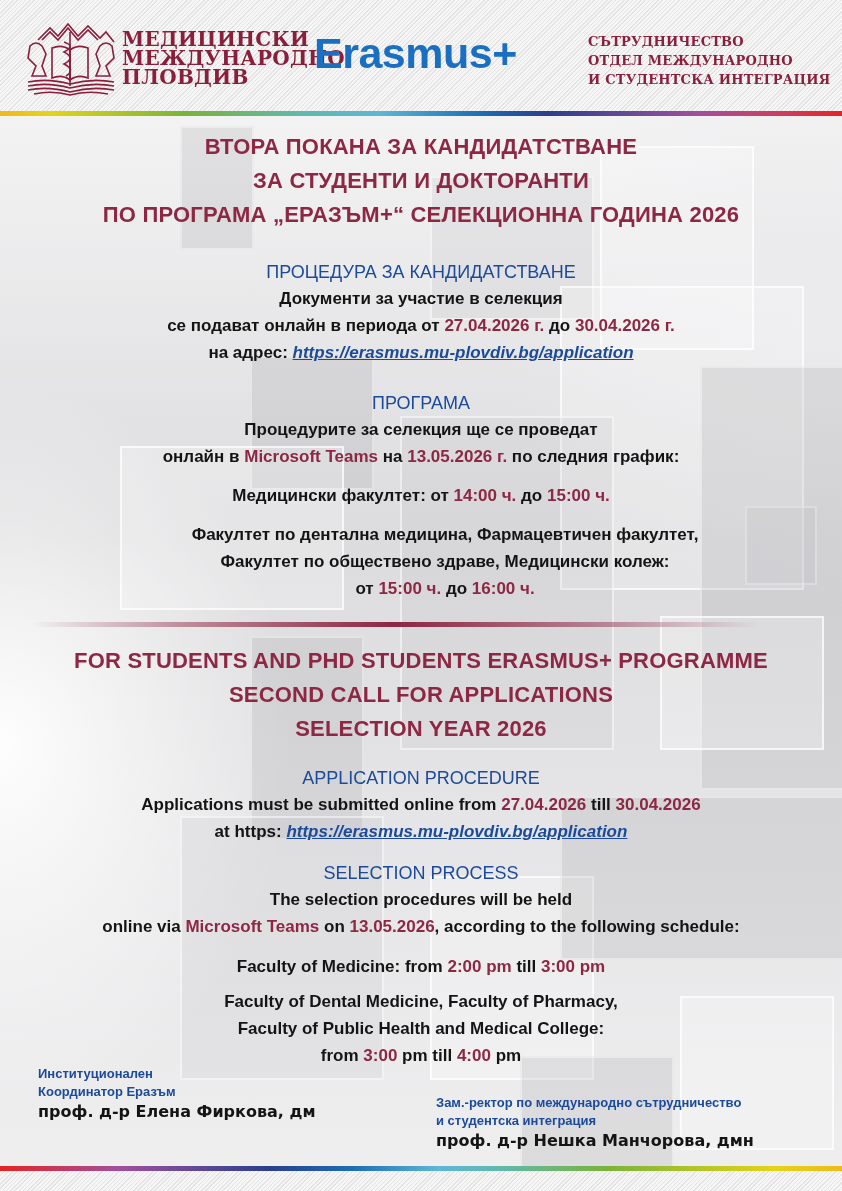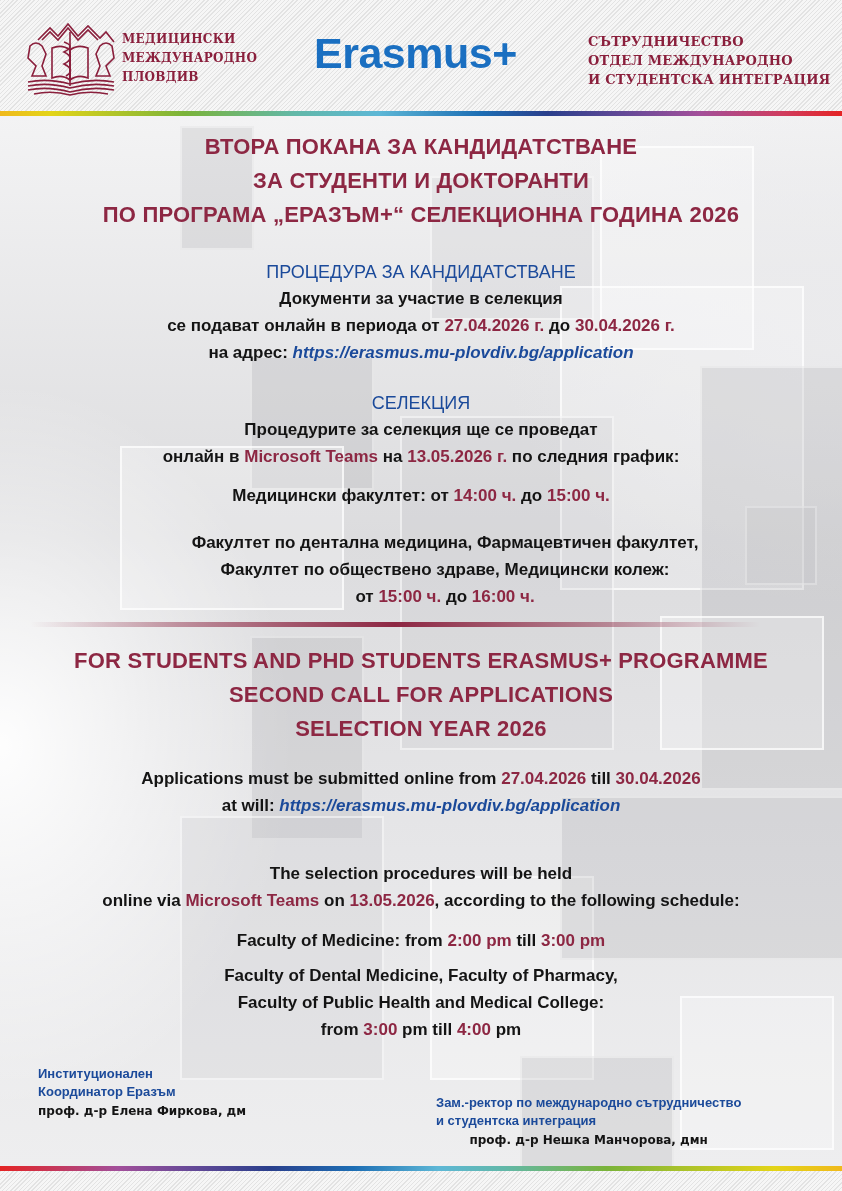--- a/index.html
+++ b/index.html
@@ -11,21 +11,21 @@
   .stripes {
     background-color: #f4f4f4;
     background-image: repeating-linear-gradient(135deg, #e3e3e3 0px, #e3e3e3 1px, #f6f6f6 1px, #f6f6f6 3px);
   }
   
   .header { position: absolute; left: 0; top: 0; width: 842px; height: 112px; }
   .logo-emblem { position: absolute; left: 24px; top: 18px; width: 94px; height: 78px; }
   .uni-name {
     position: absolute; left: 122px; top: 30px;
     font-family: "DejaVu Serif", "Liberation Serif", serif; font-weight: bold;
-    color: #8a1f3c; font-size: 12px; line-height: 19px; letter-spacing: 0.3px;
+    color: #8a1f3c; font-size: 20px; line-height: 19px; letter-spacing: 0.3px;
   }
   .erasmus-logo {
     position: absolute; left: 296px; top: 28px;
     font-family: "Liberation Sans", sans-serif; font-weight: bold;
     color: #1a6fc1; font-size: 43px; letter-spacing: -0.5px; line-height: 50px; margin-left: 18px;
   }
   .dept-name {
     position: absolute; left: 588px; top: 32px;
     font-family: "DejaVu Serif", "Liberation Serif", serif; font-weight: bold;
     color: #8a1f3c; font-size: 13px; line-height: 19px; letter-spacing: 0.2px;
@@ -53,28 +53,28 @@
   .deco.dark { background: rgba(160,160,166,0.22); border-color: rgba(255,255,255,0.4); }
   .deco.lite { background: rgba(255,255,255,0.25); border-color: rgba(255,255,255,0.7); }
 
   .block { position: absolute; left: 0; width: 842px; text-align: center; }
   .title {
     color: #8d2743; font-weight: bold; font-size: 22px; line-height: 34px; letter-spacing: 0.2px;
   }
   .section-head { color: #1b4a9a; font-weight: normal; font-size: 18px; line-height: 26px; }
   .body-line { color: #141414; font-weight: bold; font-size: 17px; line-height: 27px; }
   .hl { color: #8d2743; }
-  .link { color: #1b4a9a; font-style: italic; }
+  .link { color: #1b4a9a; font-style: italic; text-decoration: underline; }
   .divider {
     position: absolute; left: 30px; top: 622px; width: 730px; height: 5px;
     background: linear-gradient(90deg, rgba(141,39,67,0) 0%, rgba(141,39,67,0.45) 20%, #8d2743 50%, rgba(141,39,67,0.45) 80%, rgba(141,39,67,0) 100%);
   }
   .sig { position: absolute; font-weight: bold; }
   .sig .role { color: #1b4a9a; font-size: 13px; line-height: 18px; }
-  .sig .name { color: #141414; font-size: 12px; line-height: 21px; font-family: "DejaVu Sans", sans-serif; text-align: center; }
+  .sig .name { color: #141414; font-size: 16px; line-height: 21px; font-family: "DejaVu Sans", sans-serif; }
 </style>
 </head>
 <body>
 
 <div class="header stripes">
   <div class="logo-emblem">
     <svg width="94" height="78" viewBox="0 0 94 78">
       <g fill="none" stroke="#8a1f3c" stroke-width="1.6">
 
         <polyline points="14,22 26,10 34,18 44,6 54,18 64,8 76,20 82,14 90,24"></polyline>
@@ -140,55 +140,57 @@
   <div class="body-line">Документи за участие в селекция</div>
   <div class="body-line">
     <span>се подават онлайн в периода от </span><span class="hl">27.04.2026 г.</span><span> до </span><span class="hl">30.04.2026 г.</span>
   </div>
   <div class="body-line">
     <span>на адрес: </span><span class="link">https://erasmus.mu-plovdiv.bg/application</span>
   </div>
 </div>
 
 <div class="block" style="top:390px;">
-  <div class="section-head">СЕЛЕКЦИЯ</div>
+  <div class="section-head">ПРОГРАМА</div>
   <div class="body-line">Процедурите за селекция ще се проведат</div>
   <div class="body-line">
     <span>онлайн в </span><span class="hl">Microsoft Teams</span><span> на </span><span class="hl">13.05.2026 г.</span><span> по следния график:</span>
   </div>
   <div class="body-line" style="margin-top:12px;">
     <span>Медицински факултет: от </span><span class="hl">14:00 ч.</span><span> до </span><span class="hl">15:00 ч.</span>
   </div>
-  <div style="margin-top:20px;padding-left:48px;">
+  <div style="margin-top:12px;padding-left:48px;">
     <div class="body-line">Факултет по дентална медицина, Фармацевтичен факултет,</div>
     <div class="body-line">Факултет по обществено здраве, Медицински колеж:</div>
     <div class="body-line">
       <span>от </span><span class="hl">15:00 ч.</span><span> до </span><span class="hl">16:00 ч.</span>
     </div>
   </div>
 </div>
 
 <div class="divider"></div>
 
 <div class="block title" style="top:644px;">
   <div>FOR STUDENTS AND PHD STUDENTS ERASMUS+ PROGRAMME</div>
   <div>SECOND CALL FOR APPLICATIONS</div>
   <div>SELECTION YEAR 2026</div>
 </div>
 
 <div class="block" style="top:765px;">
+  <div class="section-head">APPLICATION PROCEDURE</div>
   <div class="body-line">
     <span>Applications must be submitted online from </span><span class="hl">27.04.2026</span><span> till </span><span class="hl">30.04.2026</span>
   </div>
   <div class="body-line">
-    <span>at will: </span><span class="link">https://erasmus.mu-plovdiv.bg/application</span>
+    <span>at https: </span><span class="link">https://erasmus.mu-plovdiv.bg/application</span>
   </div>
 </div>
 
 <div class="block" style="top:860px;">
+  <div class="section-head">SELECTION PROCESS</div>
   <div class="body-line">The selection procedures will be held</div>
   <div class="body-line">
     <span>online via </span><span class="hl">Microsoft Teams</span><span> on </span><span class="hl">13.05.2026</span><span>, according to the following schedule:</span>
   </div>
   <div class="body-line" style="margin-top:13px;">
     <span>Faculty of Medicine: from </span><span class="hl">2:00 pm</span><span> till </span><span class="hl">3:00 pm</span>
   </div>
   <div style="margin-top:8px;">
     <div class="body-line">Faculty of Dental Medicine, Faculty of Pharmacy,</div>
     <div class="body-line">Faculty of Public Health and Medical College:</div>

